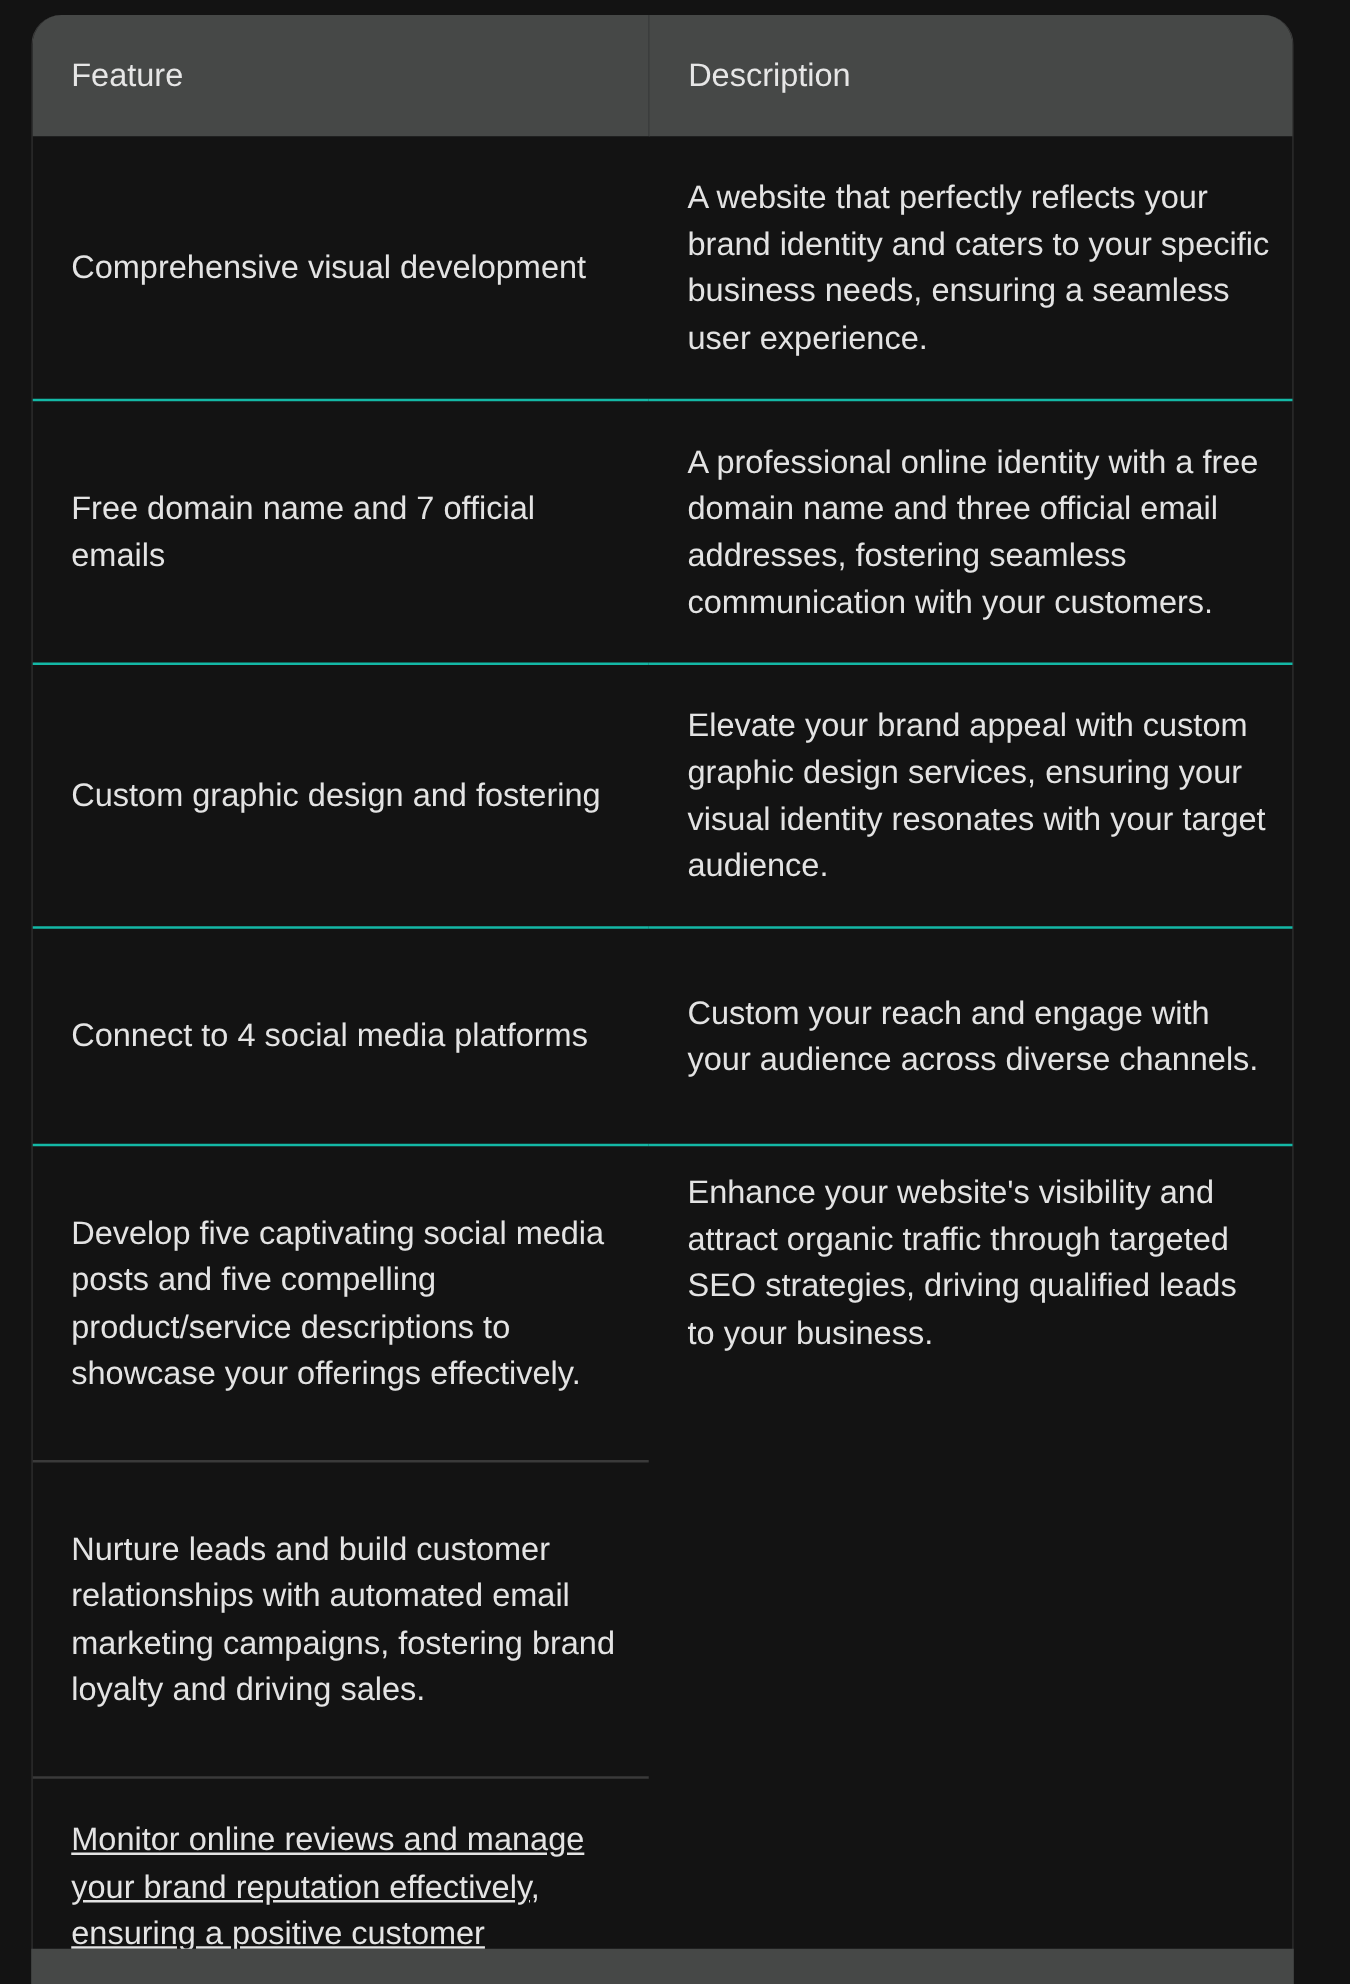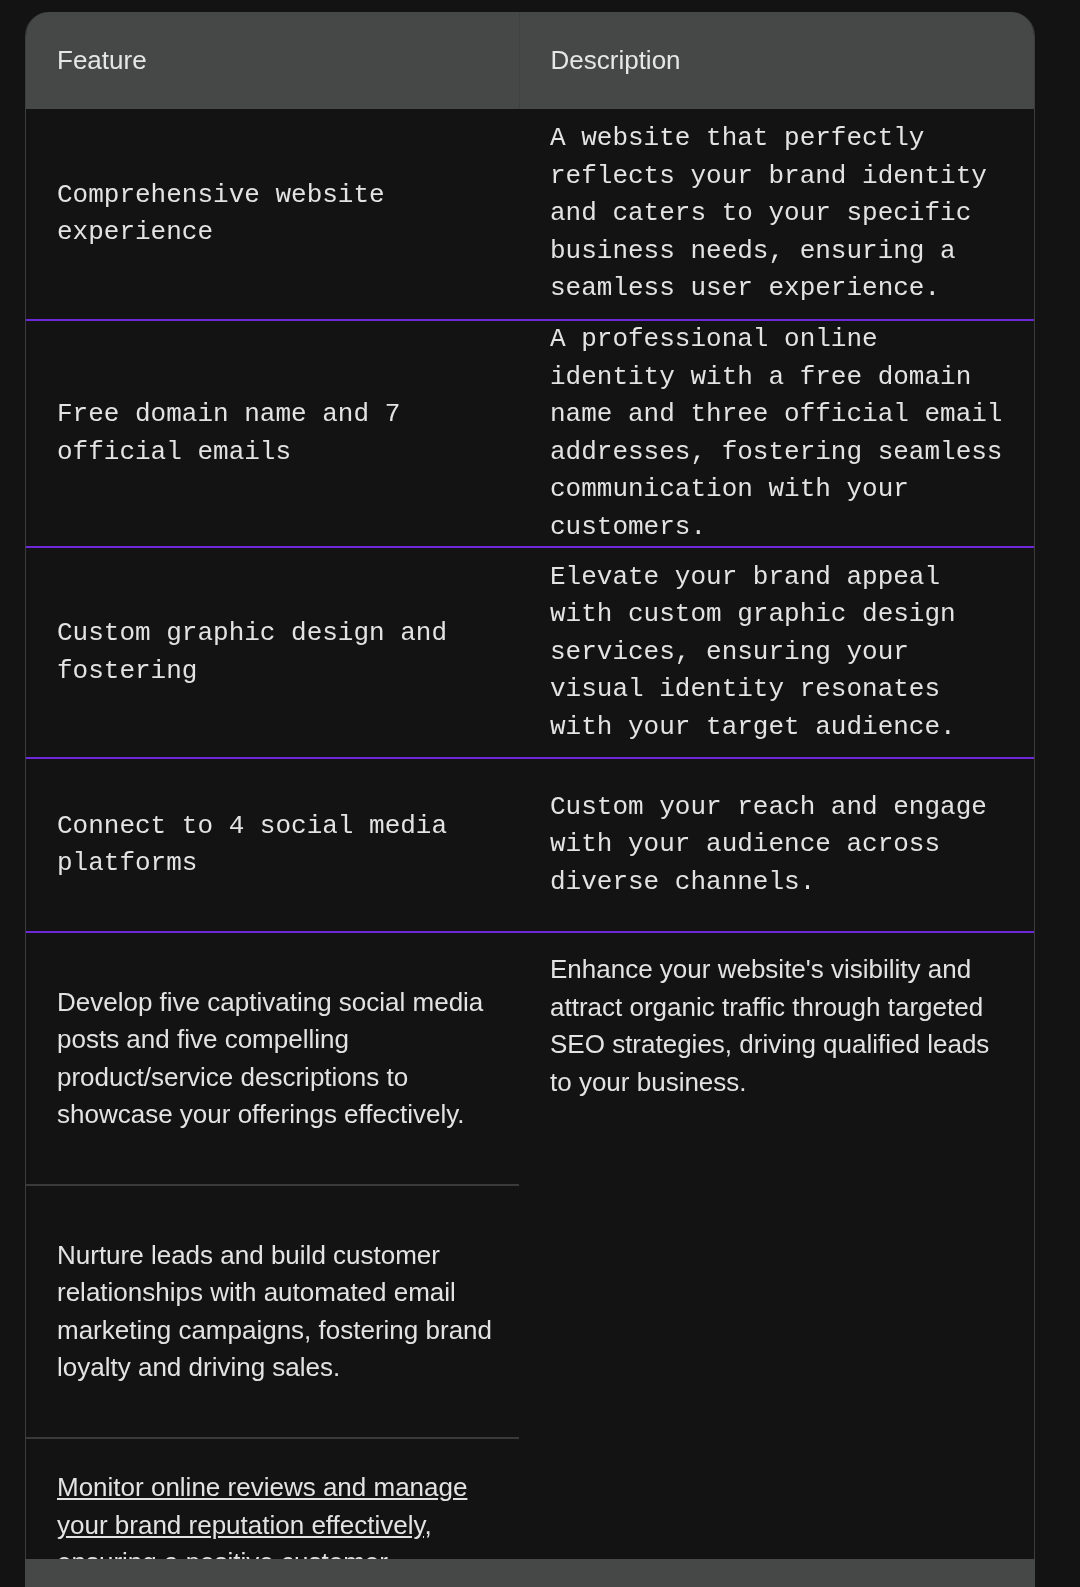--- a/index.html
+++ b/index.html
@@ -47,21 +47,21 @@
       line-height: 37.5px;
       padding: 0 20px 0 31px;
       vertical-align: middle;
       color: #e3e3e3;
       box-sizing: border-box;
     }
     tbody tr.r1 td, tbody tr.r2 td, tbody tr.r3 td { height: 211px; }
     tbody tr.r4 td { height: 174px; }
     tbody tr.r5 td, tbody tr.r6 td { height: 253px; }
     tbody tr.r7 td { height: 211px; text-decoration: underline; }
-    tbody tr.sep td { border-bottom: 2px solid #6d28d9; font-family: Liberation Mono, monospace; }
+    tbody tr.sep td { border-bottom: 2px solid #14b8a6; }
     td.span-desc {
       vertical-align: top;
       padding-top: 18px;
     }
     tr.r5 td.feat, tr.r6 td.feat { border-bottom: 2px solid #3a3a3a; }
     .footer-strip {
       position: absolute;
       left: 25px;
       top: 1559px;
       width: 1010px;
@@ -79,21 +79,21 @@
         <col class="c2">
       </colgroup>
     <thead>
       <tr>
         <th class="h1">Feature</th>
         <th>Description</th>
       </tr>
     </thead>
     <tbody>
       <tr class="r1 sep">
-        <td class="feat">Comprehensive website experience</td>
+        <td class="feat">Comprehensive visual development</td>
         <td>A website that perfectly reflects your brand identity and caters to your specific business needs, ensuring a seamless user experience.</td>
       </tr>
       <tr class="r2 sep">
         <td class="feat">Free domain name and 7 official emails</td>
         <td>A professional online identity with a free domain name and three official email addresses, fostering seamless communication with your customers.</td>
       </tr>
       <tr class="r3 sep">
         <td class="feat">Custom graphic design and fostering</td>
         <td>Elevate your brand appeal with custom graphic design services, ensuring your visual identity resonates with your target audience.</td>
       </tr>

